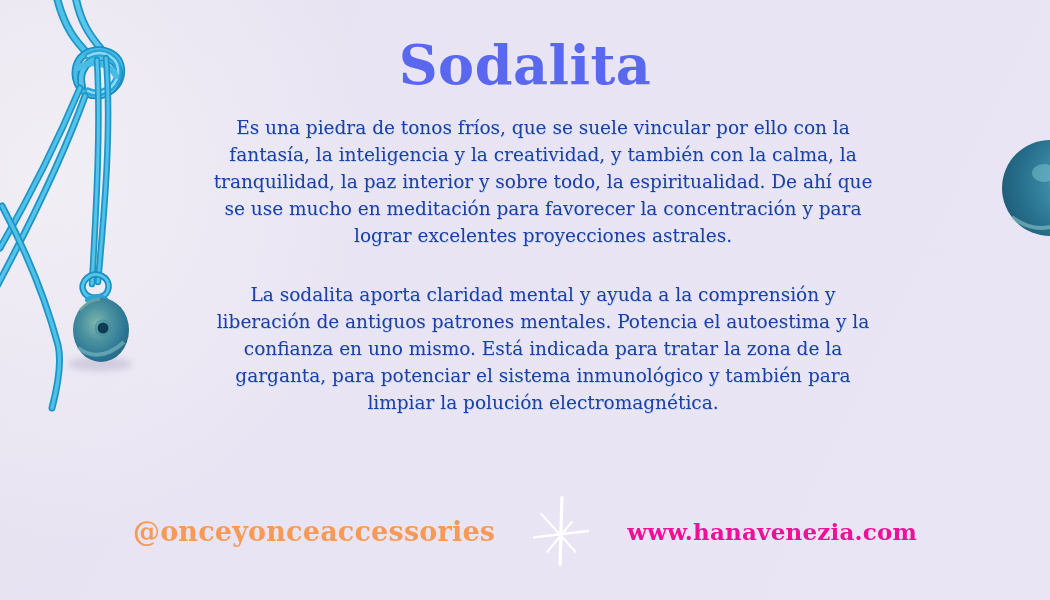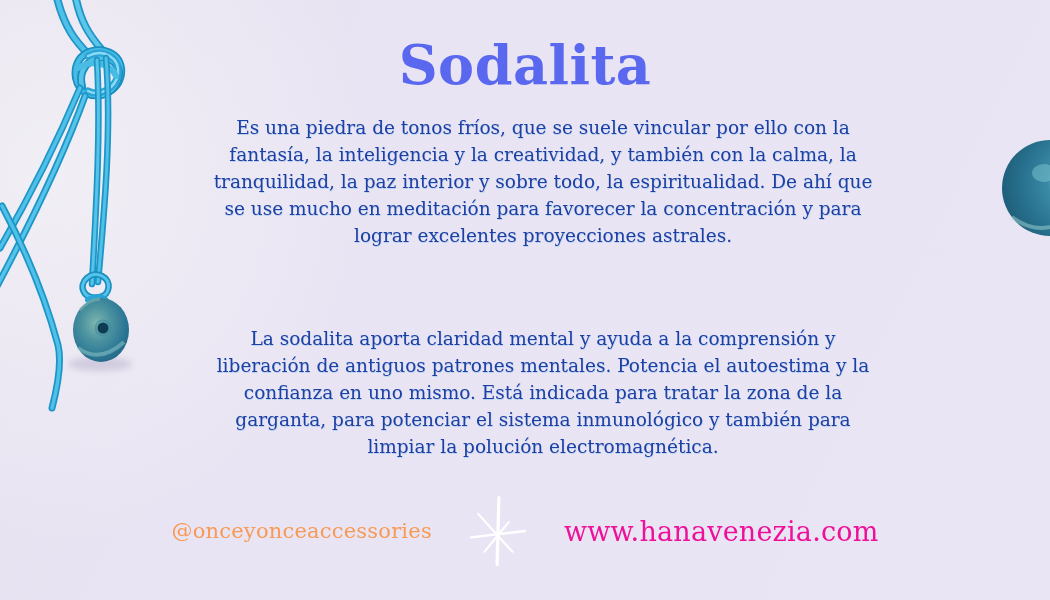--- a/index.html
+++ b/index.html
@@ -26,35 +26,35 @@
   }
   .body-copy{
     position:absolute;left:113px;width:860px;
     text-align:center;font-weight:normal;
     font-size:18.5px;line-height:27px;
     color:#1e3fa4;
     white-space:pre-line;
     text-shadow:.5px 1px 0 rgba(176,208,238,.85);
   }
   .p1{top:114px;}
-  .p2{top:281px;margin-top:44px;}
+  .p2{top:281px;}
   .closing-message{
     position:absolute;left:0;top:449px;width:1050px;
     text-align:center;font-weight:bold;font-size:27px;line-height:40px;
     color:#5d73f2;letter-spacing:.2px;
   }
   .footer-row{
     position:absolute;left:0;top:500px;width:1050px;height:62px;
     display:flex;align-items:center;justify-content:center;gap:30px;
   }
   .ig-handle{
-    font-weight:normal;font-size:21px;color:#f89a55;letter-spacing:.2px;
+    font-weight:bold;font-size:27px;color:#f89a55;letter-spacing:.2px;
   }
   .website-url{
-    font-weight:normal;font-size:27px;color:#ef1099;letter-spacing:.2px;
+    font-weight:bold;font-size:23px;color:#ef1099;letter-spacing:.2px;
   }
   .sparkle{width:72px;height:72px;flex:0 0 auto;}
 </style>
 </head>
 <body>
 
 <div class="card">
 
   <div class="photo-light"></div>
 

